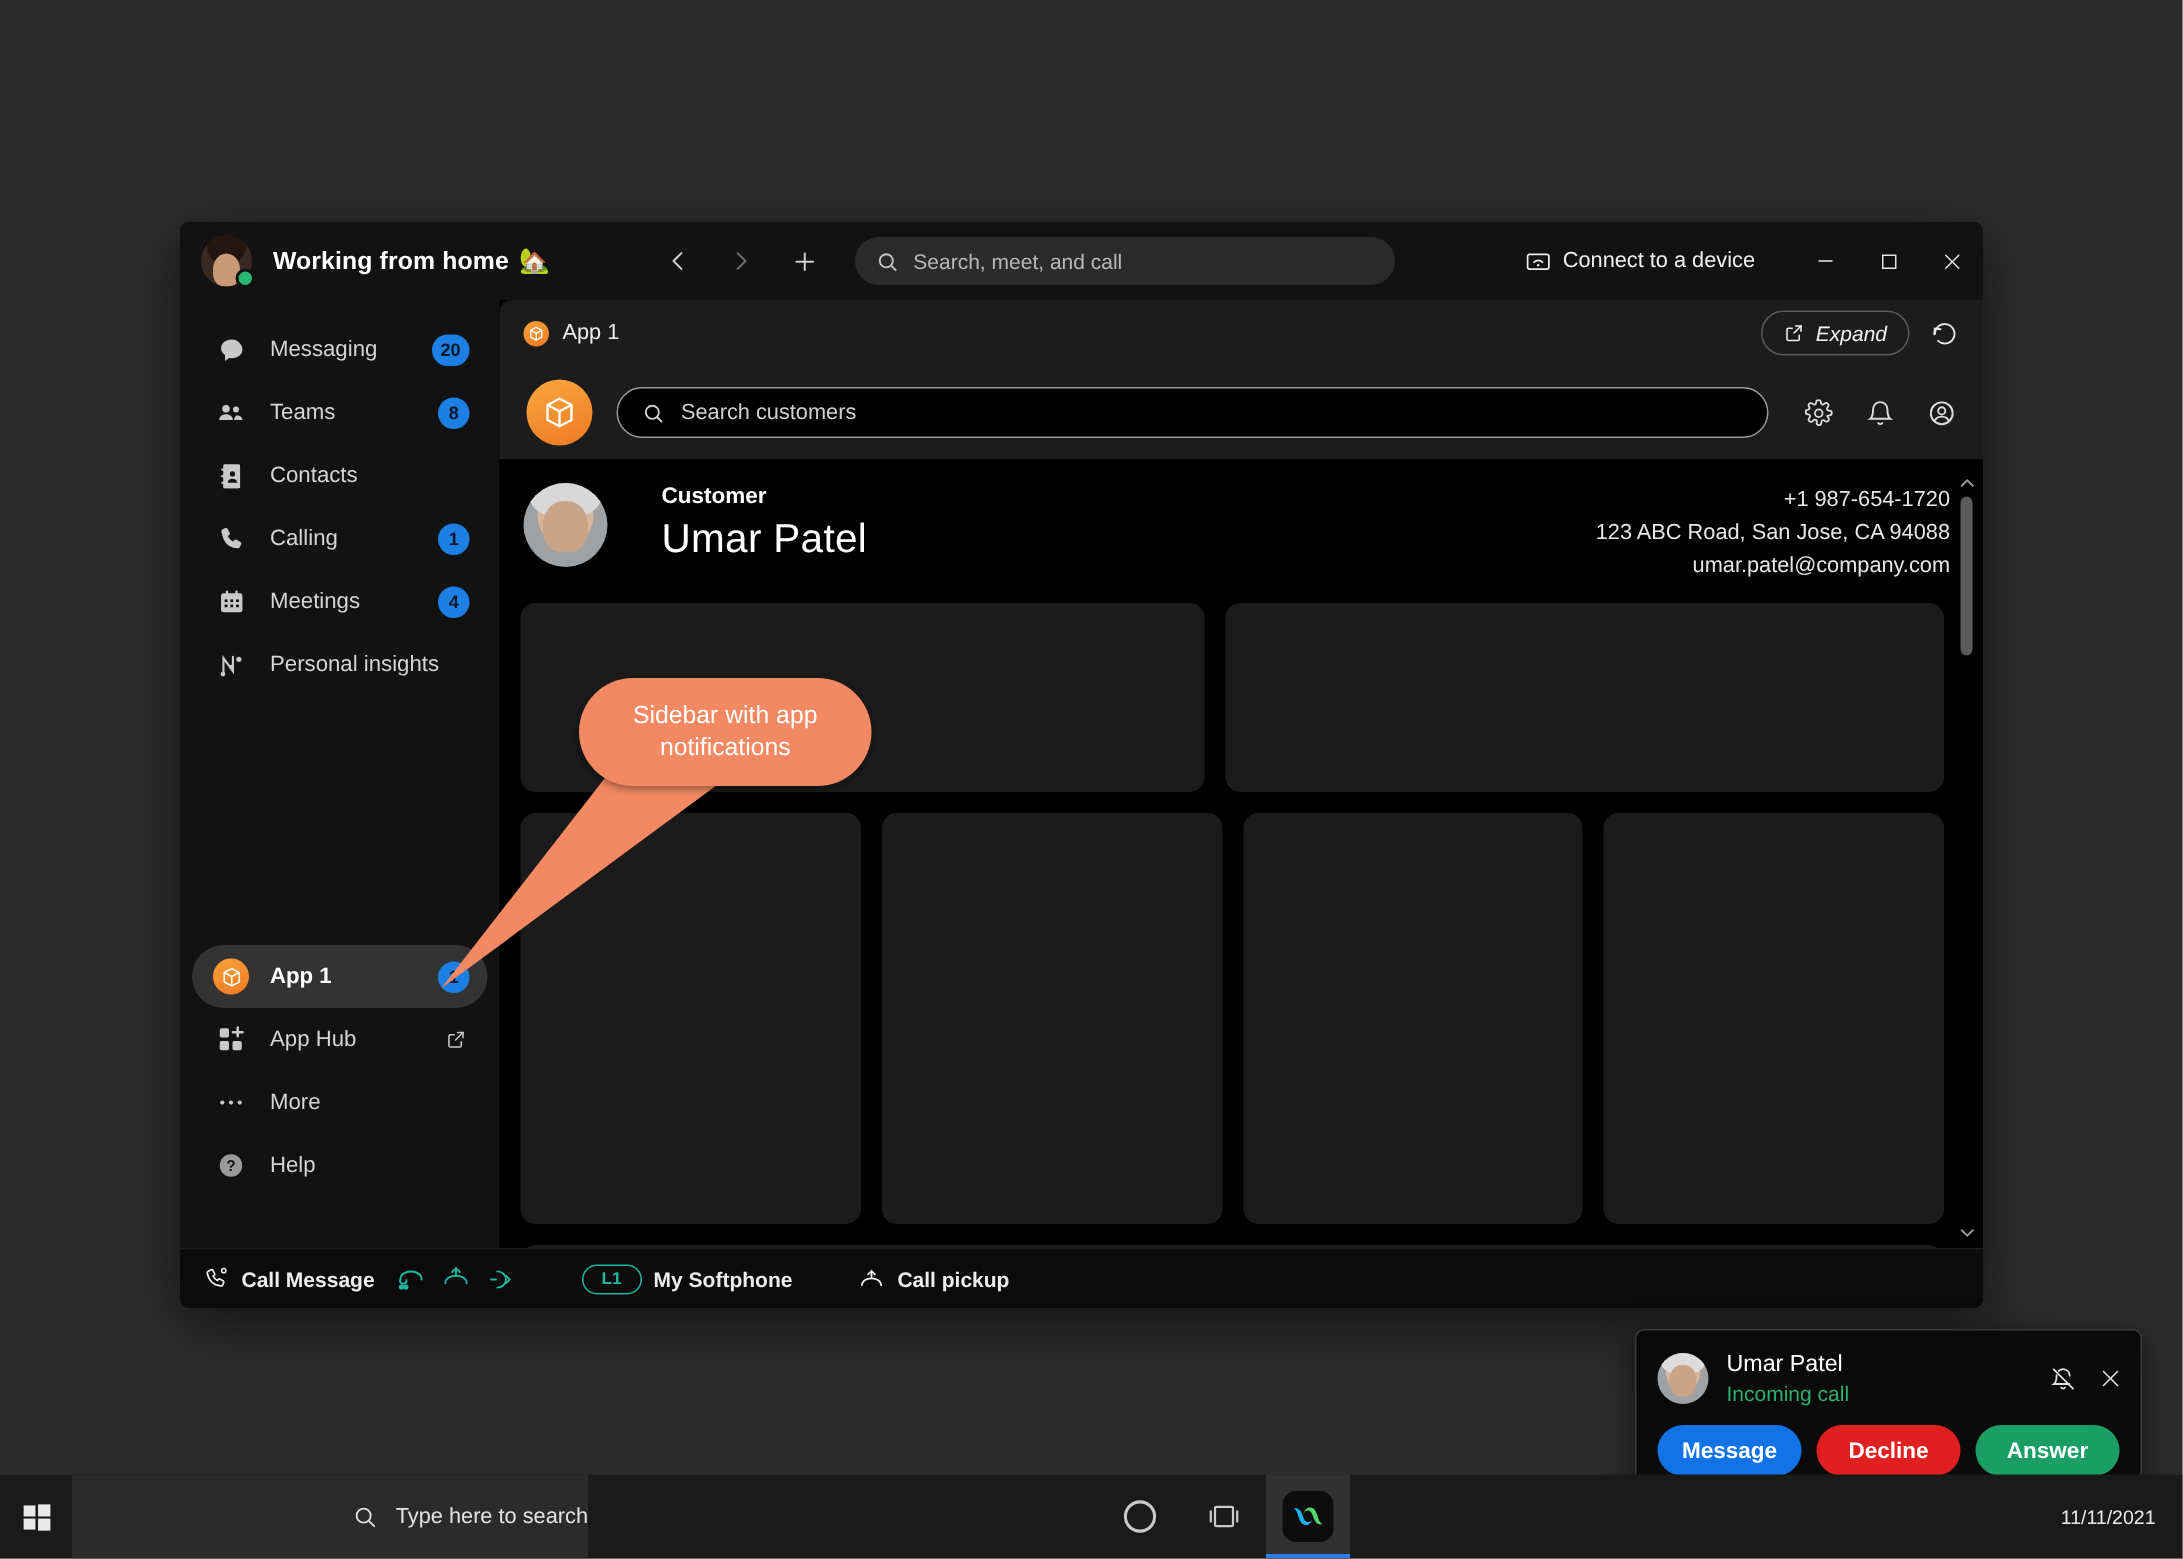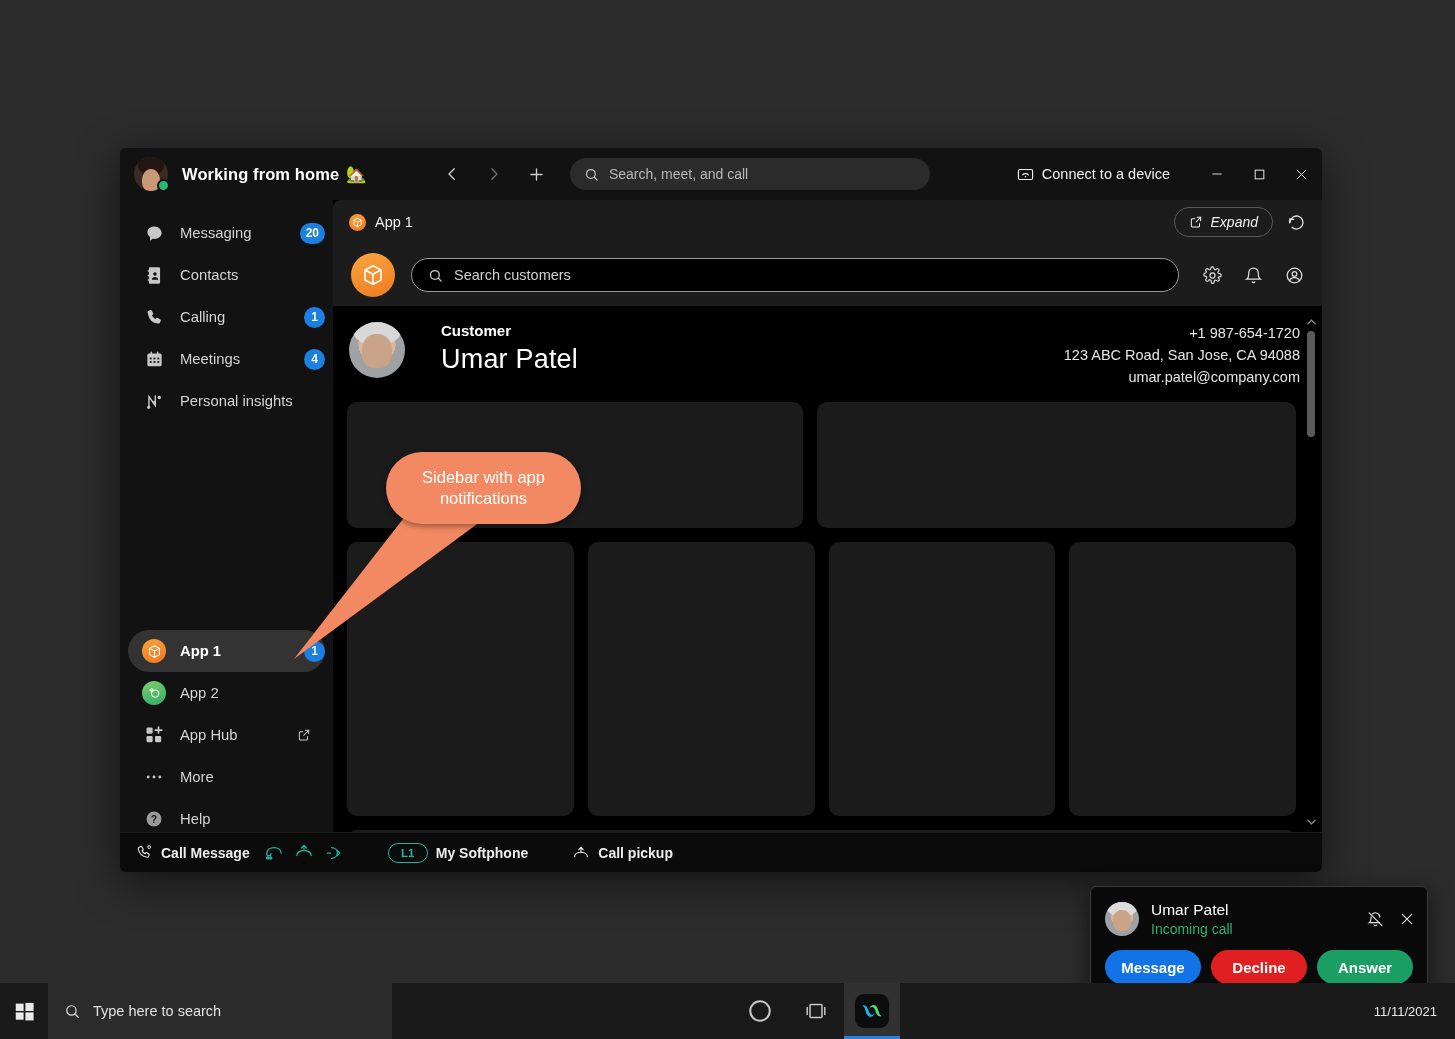--- a/index.html
+++ b/index.html
@@ -82,22 +82,22 @@
     background: #121212;
   }
   .rail-item {
     position: relative; display: flex; align-items: center;
     height: 42px; margin: 0 8px; padding-left: 14px; border-radius: 21px;
     color: #d4d4d4; font-size: 14.8px; cursor: pointer;
   }
   .rail-item .ic { width: 24px; display: flex; align-items: center; justify-content: center; color: #c8c8c8; }
   .rail-item .lb { margin-left: 14px; white-space: nowrap; }
   .rail-item .badge {
-    position: absolute; right: 0; min-width: 21px; height: 21px; padding: 0 6px;
-    border-radius: 11px; background: #1b7fe3; color: #fef9c3; font-size: 12px;
+    position: absolute; right: 12px; min-width: 21px; height: 21px; padding: 0 6px;
+    border-radius: 11px; background: #1b7fe3; color: #0f172a; font-size: 12px;
     display: flex; align-items: center; justify-content: center; font-weight: 600;
   }
   .rail-item.active { background: #333333; color: #ffffff; font-weight: 600; }
   .rail-item .ext { position: absolute; right: 14px; color: #c8c8c8; }
   .rail-apps { position: absolute; left: 0; right: 0; top: 430px; }
   .appdot { width: 24px; height: 24px; border-radius: 50%; display:flex; align-items:center; justify-content:center; }
   .appdot.o { background: linear-gradient(160deg,#f7a13a,#ef7a22); }
   .appdot.g { background: linear-gradient(160deg,#7dd06a,#2fa96b); }
 
   
@@ -217,21 +217,21 @@
   .tbtn.ans { background: #1a9e63; }
 
   
   .taskbar {
     position: absolute; left: 0; bottom: 0; width: 1455px; height: 56px;
     background: #1a1a1a; display: flex; align-items: center;
   }
   .tb-start { width: 48px; height: 56px; display: flex; align-items: center; justify-content: center; cursor: pointer; }
   .tb-search {
     width: 344px; height: 56px; background: #2b2b2b; display: flex; align-items: center;
-    gap: 12px; padding-left: 16px; cursor: text;
+    gap: 12px; padding-left: 16px; cursor: text; justify-content: flex-end;
   }
   .tb-search span { color: #e2e2e2; font-size: 14.5px; }
   .tb-apps { margin-left: 340px; display: flex; align-items: center; height: 56px; }
   .tb-app { width: 56px; height: 56px; display: flex; align-items: center; justify-content: center; cursor: pointer; }
   .tb-app.active { background: #313131; position: relative; }
   .tb-app.active::after {
     content: ""; position: absolute; left: 0; bottom: 0; width: 100%; height: 3px; background: #2a7fe0;
   }
   .webex-ic {
     width: 34px; height: 34px; border-radius: 9px; background: #0d0d0d;
@@ -324,20 +324,32 @@
       <div class="rail-item" style="margin-top:12px">
         <span class="ic">
           <svg width="19" height="19" viewBox="0 0 24 24" fill="currentColor">
               <path d="M12 3C6.9 3 3 6.3 3 10.4c0 2.3 1.3 4.4 3.3 5.7V21l3.6-2.4c.7.1 1.4.2 2.1.2 5.1 0 9-3.3 9-7.4S17.1 3 12 3z"></path>
             </svg>
         </span>
         <span class="lb">Messaging</span>
         <span class="badge">20</span>
       </div>
 
+      <div class="rail-item">
+        <span class="ic">
+          <svg width="20" height="20" viewBox="0 0 24 24" fill="currentColor">
+              <circle cx="8" cy="9" r="3"></circle>
+              <circle cx="16" cy="9.5" r="2.4"></circle>
+              <path d="M2.5 18c0-2.8 2.5-4.6 5.5-4.6s5.5 1.8 5.5 4.6z"></path>
+              <path d="M14.5 18c0-2 .9-3.3 2.4-3.9 2.4 .2 4.2 1.7 4.2 3.9z"></path>
+            </svg>
+        </span>
+        <span class="lb">Teams</span>
+        <span class="badge">8</span>
+      </div>
 
       <div class="rail-item">
         <span class="ic">
           <svg width="19" height="19" viewBox="0 0 24 24" fill="currentColor">
               <path d="M5 2h13a1 1 0 0 1 1 1v18a1 1 0 0 1-1 1H5V2zm2.2 1.6v16.8M12 7.6a2.2 2.2 0 1 0 0 4.4 2.2 2.2 0 0 0 0-4.4zm-4 10c0-2.2 1.9-3.4 4-3.4s4 1.2 4 3.4z" fill="currentColor"></path>
               <rect x="5" y="2" width="14" height="20" rx="1.4" fill="currentColor"></rect>
               <circle cx="12.6" cy="10" r="2.2" fill="#121212"></circle>
               <path d="M8.6 17.4c0-2.2 1.8-3.4 4-3.4s4 1.2 4 3.4z" fill="#121212"></path>
               <rect x="3.2" y="5.4" width="2.6" height="2" rx="1" fill="currentColor"></rect>
               <rect x="3.2" y="11" width="2.6" height="2" rx="1" fill="currentColor"></rect>
@@ -396,32 +408,20 @@
               <svg width="15" height="15" viewBox="0 0 24 24" fill="none" stroke="#fff" stroke-width="1.7" stroke-linejoin="round">
                   <path d="M12 2.8 20 7v10l-8 4.2L4 17V7z"></path>
                   <path d="M4 7l8 4.2L20 7M12 11.2V21.2"></path>
                 </svg>
             </span>
           </span>
           <span class="lb">App 1</span>
           <span class="badge">1</span>
         </div>
 
-        <div class="rail-item">
-          <span class="ic">
-            <span class="appdot g">
-              <svg width="14" height="14" viewBox="0 0 24 24" fill="none" stroke="#fff" stroke-width="1.7">
-                  <circle cx="14" cy="13" r="6.4"></circle>
-                  <path d="M10.6 7.4 8 3.5 4.6 8.6"></path>
-                  <circle cx="8.4" cy="8.6" r="2.4" fill="#fff" stroke="none"></circle>
-                </svg>
-            </span>
-          </span>
-          <span class="lb">App 2</span>
-        </div>
 
 
         <div class="rail-item">
           <span class="ic">
             <svg width="20" height="20" viewBox="0 0 24 24" fill="currentColor">
                 <rect x="3" y="3" width="7.4" height="7.4" rx="1.4"></rect>
                 <rect x="3" y="13.2" width="7.4" height="7.4" rx="1.4"></rect>
                 <rect x="13.2" y="13.2" width="7.4" height="7.4" rx="1.4"></rect>
                 <path d="M17.4 2.4v7M13.6 6.2h7.6" stroke="currentColor" stroke-width="2.1" stroke-linecap="round"></path>
               </svg>

